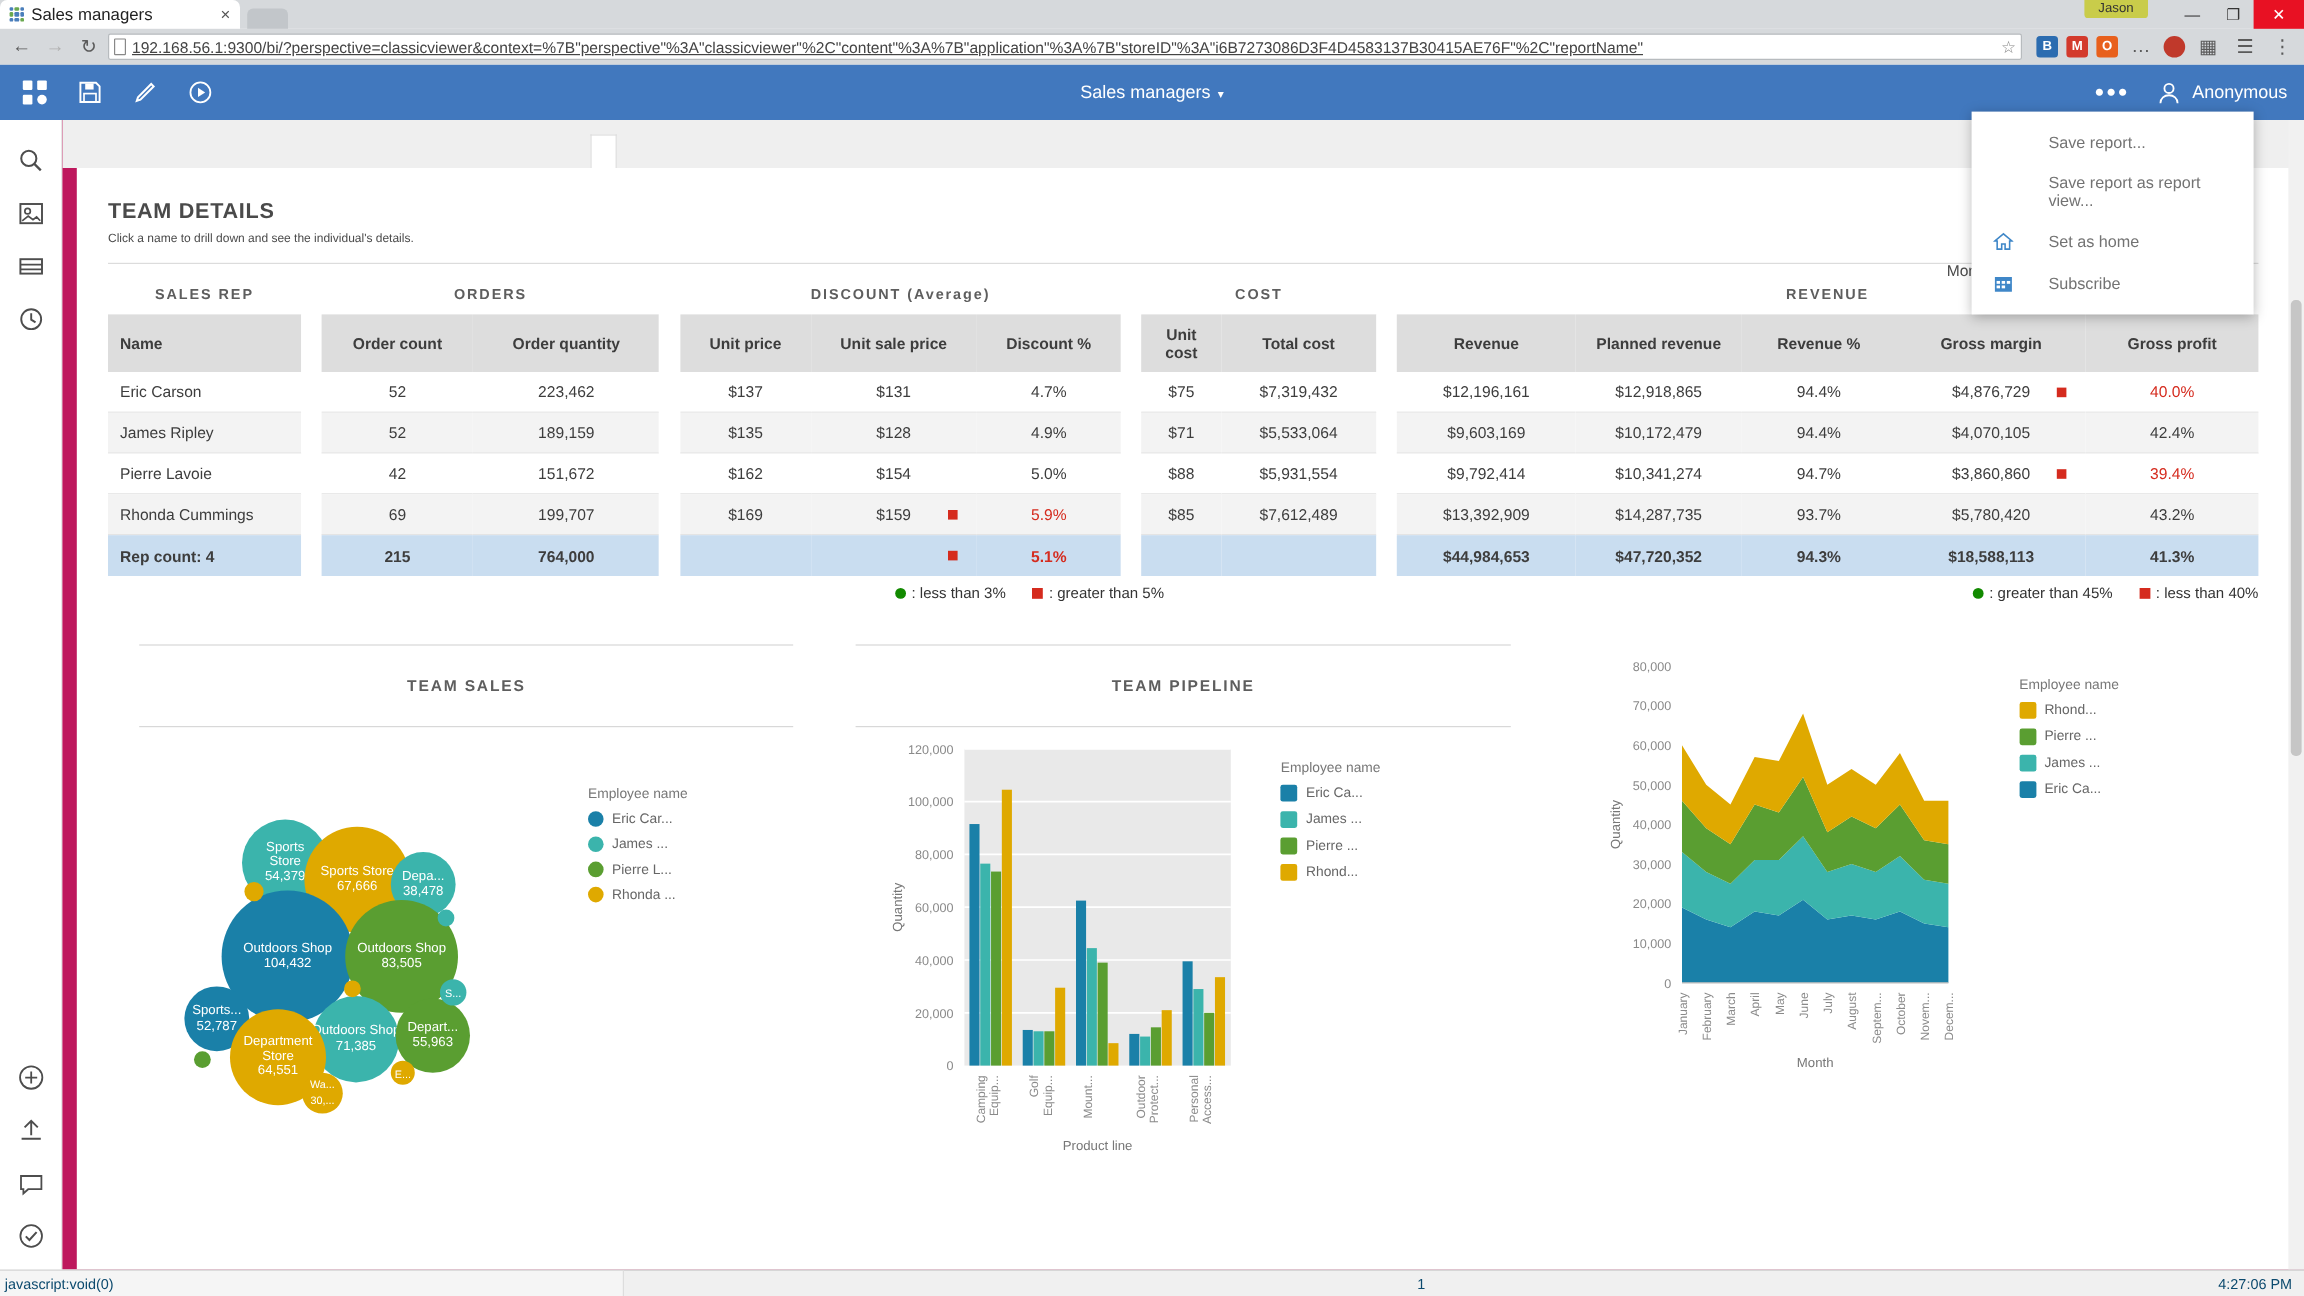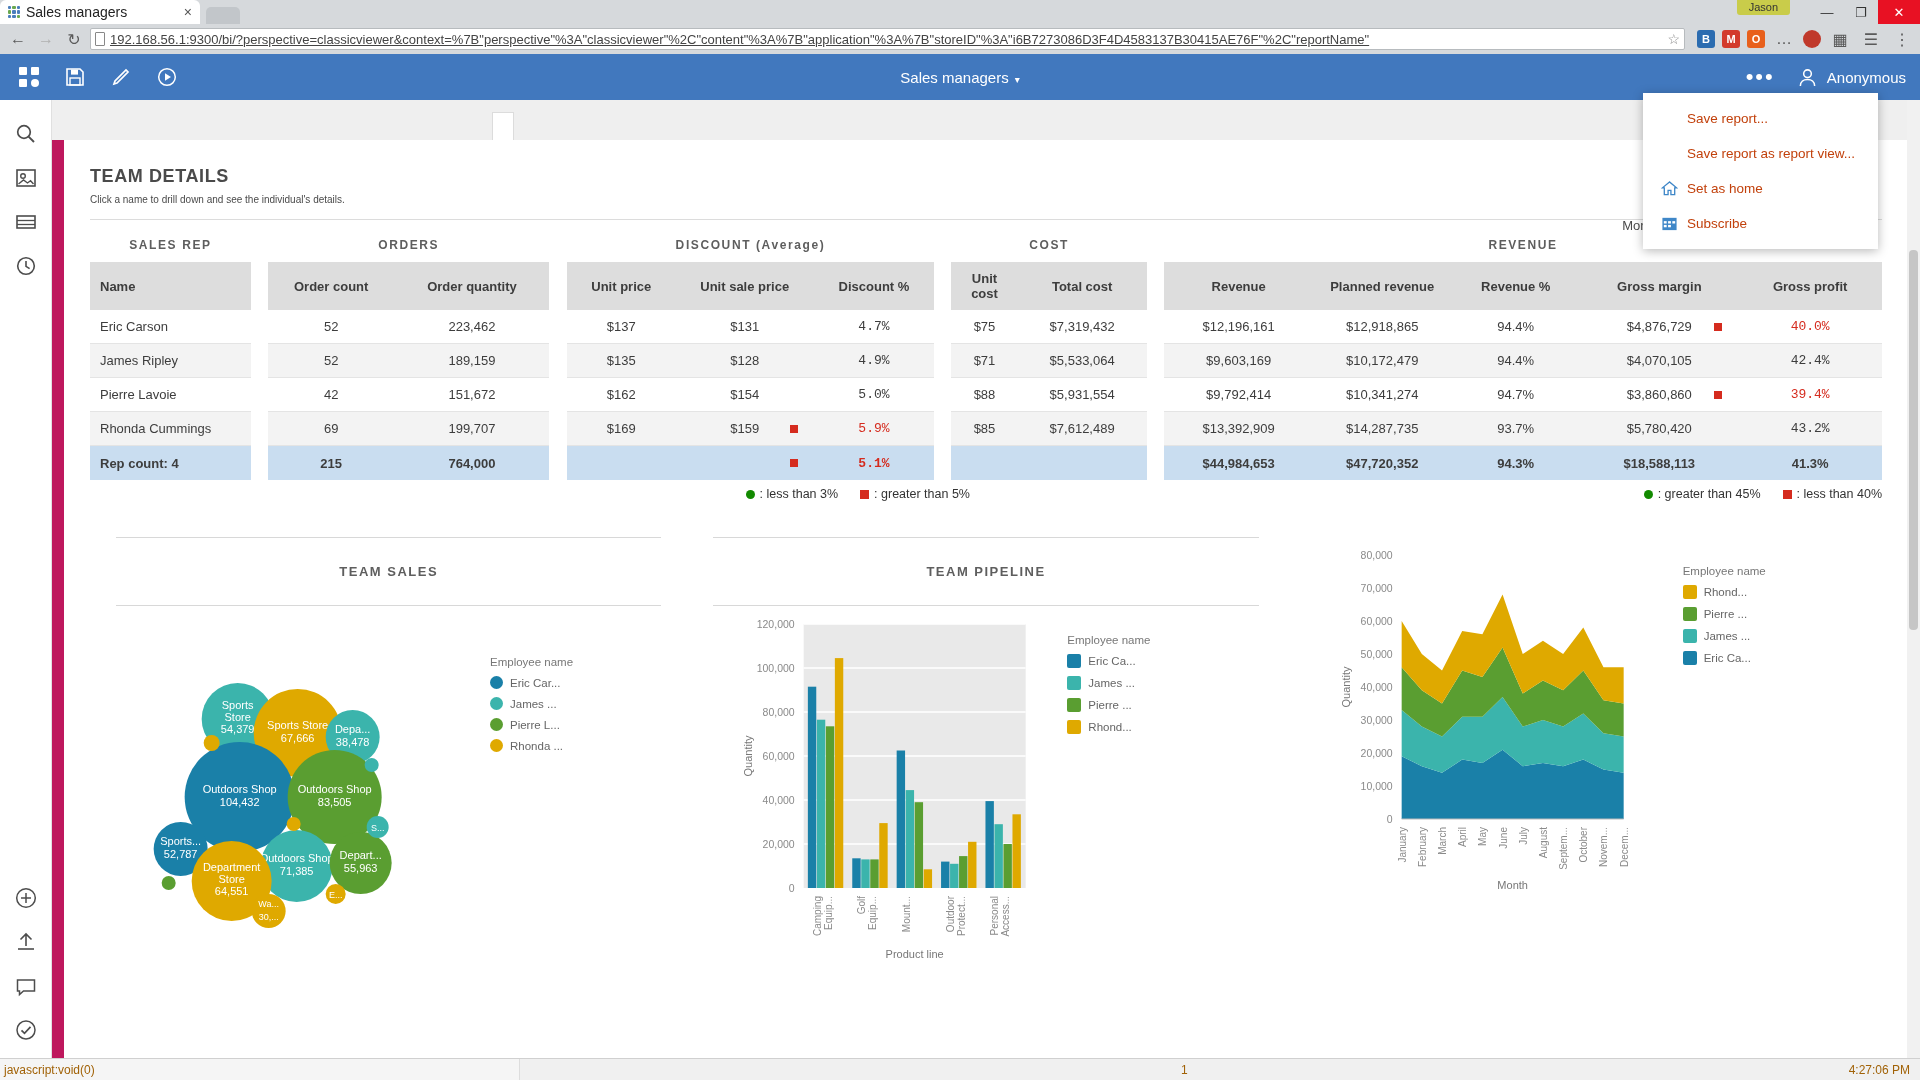--- a/index.html
+++ b/index.html
@@ -152,21 +152,21 @@
   td.spacer, th.spacer { width: 12px; background: #fff !important; padding: 0 !important; }
 
   tr.drow td { padding: 9px 10px; text-align: center; height: 34px; }
   tr.drow td.lalign { text-align: left; }
   tr.drow.odd td.body { background: #ffffff; }
   tr.drow.even td.body { background: #f3f3f3; }
   tr.total td.body { background: #c9ddf0; font-weight: bold; }
   tr.drow td.body { border-bottom: 1px solid #e4e4e4; }
   tr.total td.body { border-bottom: none; }
   .val-red { color: #d52b1e; }
-  .cell-inner { position: relative; display: block; text-align: center; font-family: Liberation Mono, monospace; }
+  .cell-inner { position: relative; display: block; text-align: center; }
   .cell-inner .mkabs { position: absolute; left: -34px; top: 50%; transform: translateY(-50%);
                        width: 8px; height: 8px; background: #d52b1e; }
 
   .legend-row { display: flex; justify-content: flex-end; font-size: 12.5px;
                 color: #333; gap: 22px; padding-top: 7px; }
   .legend-row .lg { display: flex; align-items: center; gap: 5px; }
   .dot-green { width: 9px; height: 9px; border-radius: 50%; background: #128a00; }
   .sq-red { width: 9px; height: 9px; background: #d52b1e; }
   .legends { display: flex; padding: 0 26px; }
 
@@ -185,35 +185,35 @@
   .legend-box { position: absolute; font-size: 11.5px; color: #666; }
   .legend-box .lh { color: #777; margin-bottom: 7px; line-height: 13px; }
   .legend-item { display: flex; align-items: center; gap: 7px; margin-bottom: 8px; }
   .legend-swatch { width: 14px; height: 14px; border-radius: 2px; flex: 0 0 14px; }
   .legend-dot { width: 13px; height: 13px; border-radius: 50%; flex: 0 0 13px; }
 
   
   .statusbar {
     position: absolute; left: 0; right: 0; bottom: 0; height: 22px;
     background: #f0f0f0; border-top: 1px solid #d0d0d0; display: flex; align-items: center;
-    font-size: 12px; color: #a16207;
+    font-size: 12px; color: #0c4a6e;
   }
   .status-left { padding-left: 4px; background: #f5f5f5; width: 520px; height: 22px;
                  display:flex; align-items:center; border-right:1px solid #ddd; }
   .status-center { flex: 1; text-align: center; }
   .status-right { padding-right: 10px; }
 
   
   .menu {
     position: absolute; right: 42px; top: 93px; width: 235px; background: #fff;
     box-shadow: 0 2px 10px rgba(0,0,0,.28); z-index: 60; padding: 8px 0;
   }
   .menu-item {
-    display: flex; align-items: center; gap: 9px; padding: 9px 18px;
-    font-size: 13.5px; color: #c2410c; cursor: pointer;
+    display: flex; align-items: center; gap: 29px; padding: 9px 18px;
+    font-size: 13.5px; color: #737373; cursor: pointer;
   }
   .menu-ic { width: 17px; height: 17px; flex: 0 0 17px; display:flex; align-items:center;
              justify-content:center; }
   .scrollbar-v {
     position: absolute; right: 0; top: 100px; bottom: 22px; width: 13px; background: #f1f1f1;
   }
   .scroll-thumb { position: absolute; left: 2px; width: 9px; background: #c6c6c6; border-radius: 4px; }
 </style>
 </head>
 <body>

